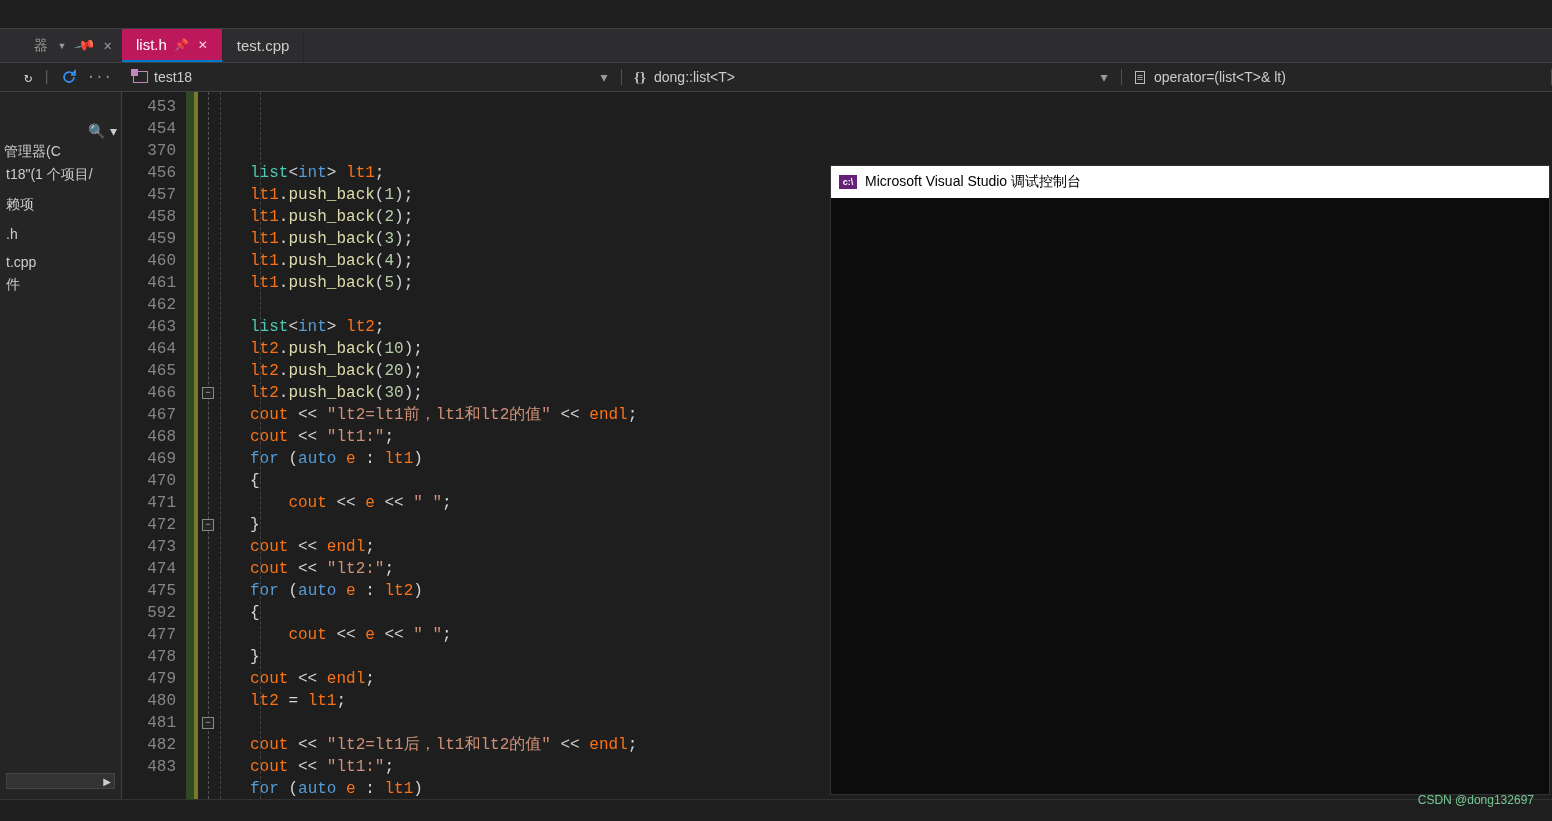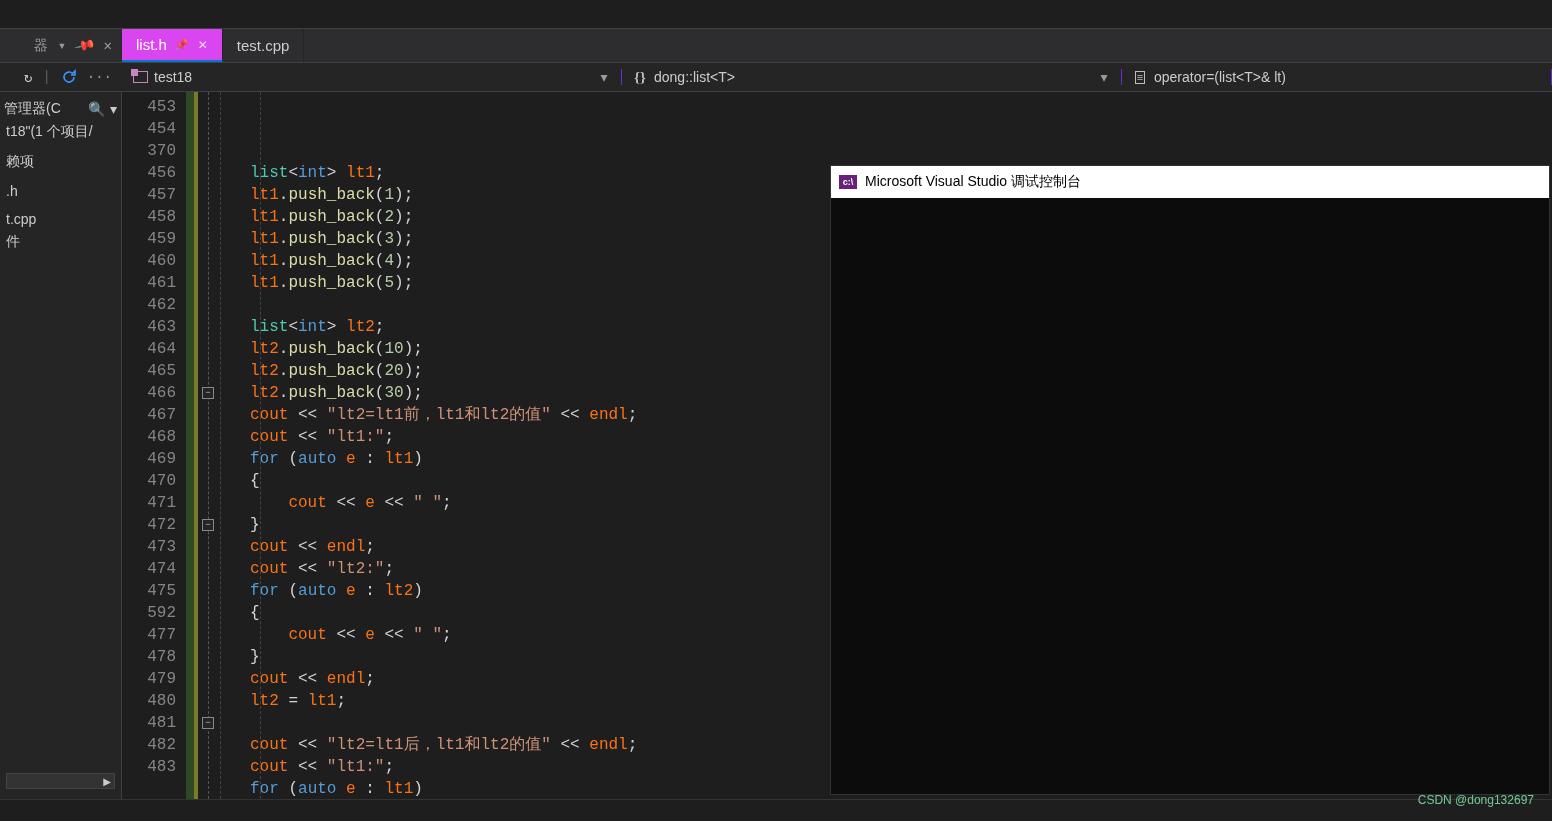--- a/index.html
+++ b/index.html
@@ -3,38 +3,38 @@
   <meta charset="utf-8">
   <style>
     * { margin:0; padding:0; box-sizing:border-box; }
     html,body{width:1552px;height:821px;background:#2d2d30;color:#ccc;font-family:Consolas,'Courier New',monospace;font-size:14px;overflow:hidden;}
     .root{display:flex;flex-direction:column;height:100%;}
     .topshim{height:28px;background:#1e1e1e;flex-shrink:0;}
     .tabsRow{display:flex;height:34px;background:#2d2d30;border-top:1px solid #3f3f46;align-items:stretch;flex-shrink:0;}
     .tabsRow .left{width:122px;display:flex;align-items:center;justify-content:flex-end;gap:10px;padding-right:10px;color:#999;}
     .tabsRow .left span{font-size:14px;}
     .tab{display:flex;align-items:center;padding:0 14px;gap:8px;border-right:1px solid #252526;font-family:'Segoe UI',sans-serif;font-size:15px;cursor:pointer;}
-    .tab.active{background:#d946ef;color:#fff;border-bottom:2px solid #007acc;}
+    .tab.active{background:#be185d;color:#fff;border-bottom:2px solid #007acc;}
     .tab .pin,.tab .close{font-size:12px;opacity:.8;}
     .crumbs{display:flex;height:30px;background:#252526;border-top:1px solid #3f3f46;border-bottom:1px solid #3f3f46;align-items:center;flex-shrink:0;}
     .crumbs .left{width:122px;display:flex;align-items:center;justify-content:flex-end;gap:10px;padding-right:10px;color:#999;}
     .crumb{display:flex;align-items:center;gap:6px;padding:0 10px;font-family:'Segoe UI',sans-serif;font-size:14px;border-right:1px solid #6d28d9;}
     .crumb .ico{display:inline-flex;width:16px;height:16px;align-items:center;justify-content:center;}
     .crumb .dd{width:14px;text-align:center;opacity:.7;}
     .crumb.c1{flex:0 0 500px;}
     .crumb.c2{flex:0 0 500px;}
     .crumb.c3{flex:1;}
     .icoBox{display:inline-block;width:15px;height:12px;border:1px solid #c586c0;position:relative;}
     .icoBox:before{content:"";position:absolute;left:-3px;top:-3px;width:7px;height:7px;background:#c586c0;}
     .icoBrace{color:#bdbdbd;font-family:Consolas;font-size:15px;font-weight:bold;}
     .icoOp{border:1px solid #bdbdbd;padding:0 1px;font-size:11px;color:#bdbdbd;line-height:1;}
     .mainRow{display:flex;flex:1;min-height:0;}
     .sidebar{width:122px;background:#252526;border-right:1px solid #3f3f46;font-family:'Segoe UI','Microsoft YaHei',sans-serif;font-size:14px;padding-top:6px;display:flex;flex-direction:column;position:relative;}
     .sidebar .srch{display:flex;align-items:center;gap:4px;padding:2px 4px;}
-    .sidebar .srch .txt{flex:1;overflow:hidden;white-space:nowrap;}
+    .sidebar .srch .txt{flex:1;overflow:hidden;white-space:nowrap;margin-top:43px;}
     .sidebar .srch .mag{opacity:.8;}
     .sidebar .item{padding:3px 4px 3px 6px;white-space:nowrap;overflow:hidden;}
     .sidebar .hscroll{position:absolute;bottom:10px;left:6px;right:6px;height:16px;background:#333;border:1px solid #444;display:flex;align-items:center;justify-content:flex-end;}
     .sidebar .hscroll .btn{width:14px;height:14px;display:flex;align-items:center;justify-content:center;font-size:10px;}
     .editor{flex:1;display:flex;background:#1e1e1e;position:relative;overflow:hidden;}
     .gutter{flex:0 0 64px;background:#1e1e1e;text-align:right;padding:4px 10px 0 0;color:#858585;font-size:16px;line-height:22px;}
     .barG{width:8px;background:#2e4a24;}
     .barY{width:4px;background:#7a7a2d;}
     .foldcol{width:22px;position:relative;}
     .foldcol .vline{position:absolute;top:0;bottom:0;left:10px;border-left:1px dashed #555;}

